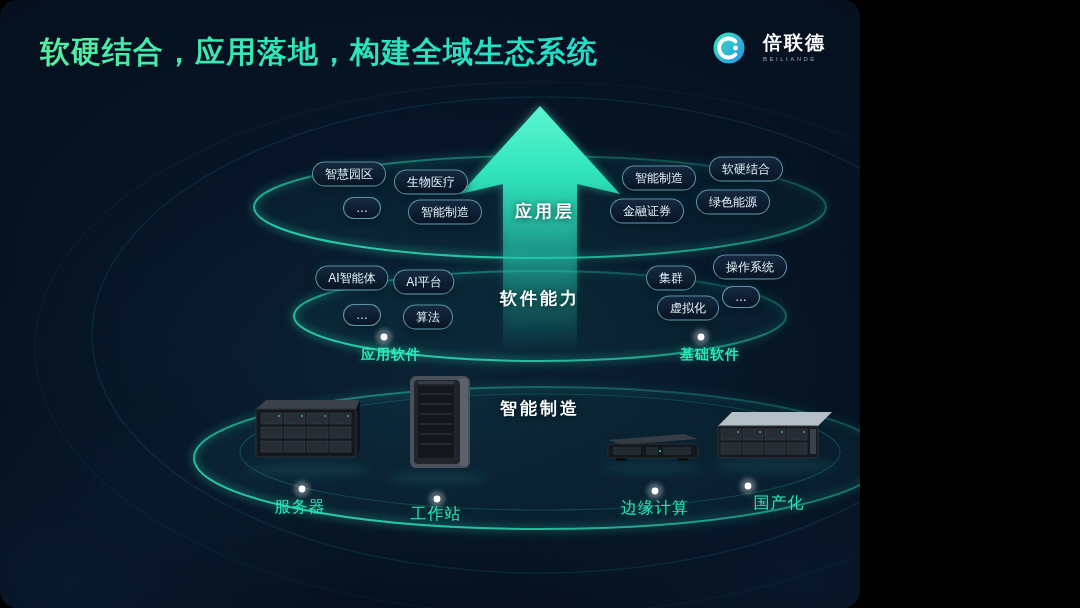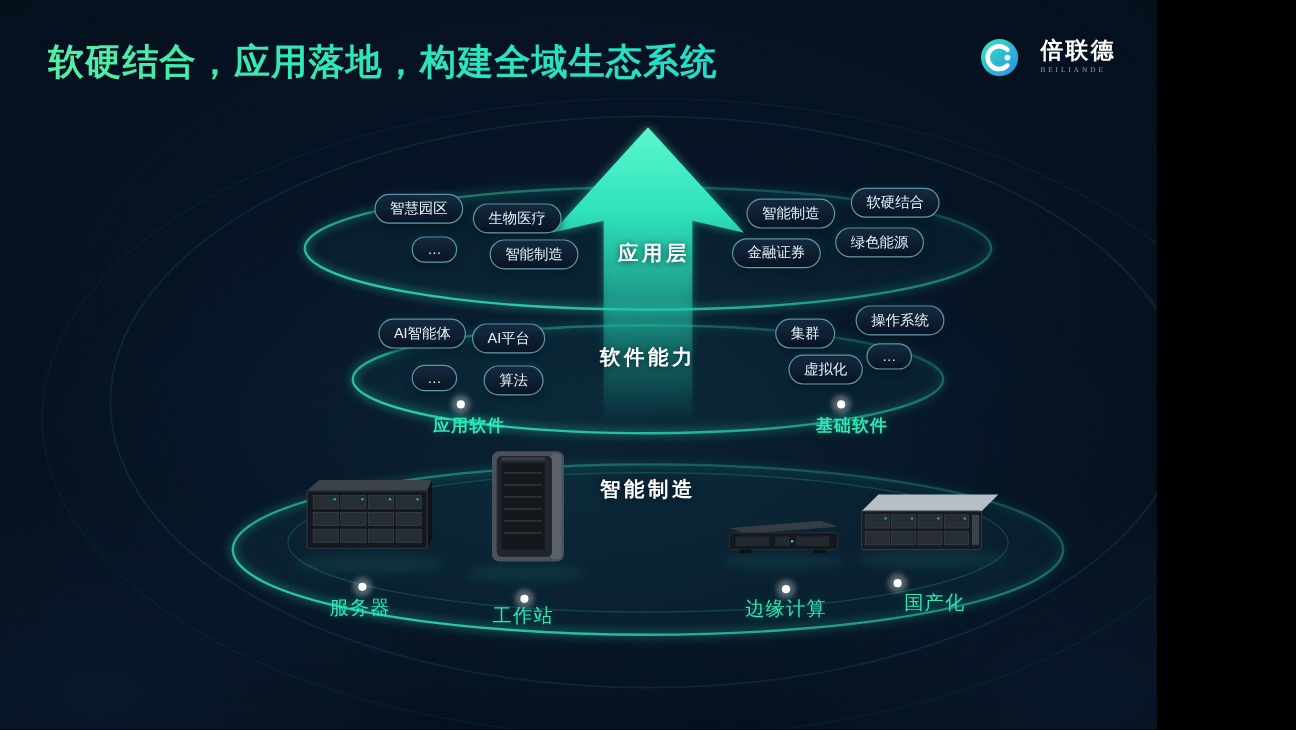--- a/index.html
+++ b/index.html
@@ -1,36 +1,37 @@
 <!DOCTYPE html>
 <html><head>
 <meta charset="utf-8">
 <style>
   html,body{margin:0;padding:0;background:#000;}
   .slide{
-    position:relative;width:964px;height:608px;overflow:hidden;
+    position:relative;width:860px;height:608px;overflow:hidden;
     font-family:"Liberation Sans","DejaVu Sans",sans-serif;
     background:
       radial-gradient(700px 360px at 50% 62%, rgba(22,80,100,0.22), rgba(0,0,0,0) 65%),
       radial-gradient(420px 260px at 8% 96%, rgba(25,70,110,0.18), rgba(0,0,0,0) 70%),
       radial-gradient(420px 260px at 94% 96%, rgba(25,70,110,0.15), rgba(0,0,0,0) 70%),
       radial-gradient(1400px 800px at 50% 42%, #08172a 0%, #050f1c 52%, #020810 100%);
+    border-radius: 17px;
   }
   .title{
     position:absolute;left:40px;top:32px;margin:0;
     font-size:30px;font-weight:bold;letter-spacing:1px;color:#35e6ad;
   }
   @supports ((-webkit-background-clip:text)){
     .title{
       background:linear-gradient(95deg,#55efa2 0%,#2fe6b8 45%,#22ddca 100%);
       -webkit-background-clip:text;background-clip:text;
       color:transparent;-webkit-text-fill-color:transparent;
     }
   }
-  .logo{position:absolute;right:34px;top:30px;display:flex;align-items:center;gap:16px;font-family:Liberation Serif, serif;}
+  .logo{position:absolute;right:34px;top:30px;display:flex;align-items:center;gap:16px;}
   .logo-text{display:flex;flex-direction:column;line-height:1.1;}
   .logo-name{color:#ffffff;font-size:19px;font-weight:bold;letter-spacing:2px;}
   .logo-sub{color:#8fa9bb;font-size:6px;letter-spacing:2.5px;margin-top:2px;}
   .diagram{position:absolute;left:0;top:0;width:1080px;height:608px;}
   .pill{
     position:absolute;transform:translate(-50%,-50%);
     background:linear-gradient(180deg, rgba(22,42,64,0.95), rgba(8,20,36,0.95));
     border:1px solid rgba(140,215,235,0.65);
     border-radius:14px;color:#e4f2f8;font-size:12px;
     padding:3px 12px;white-space:nowrap;

